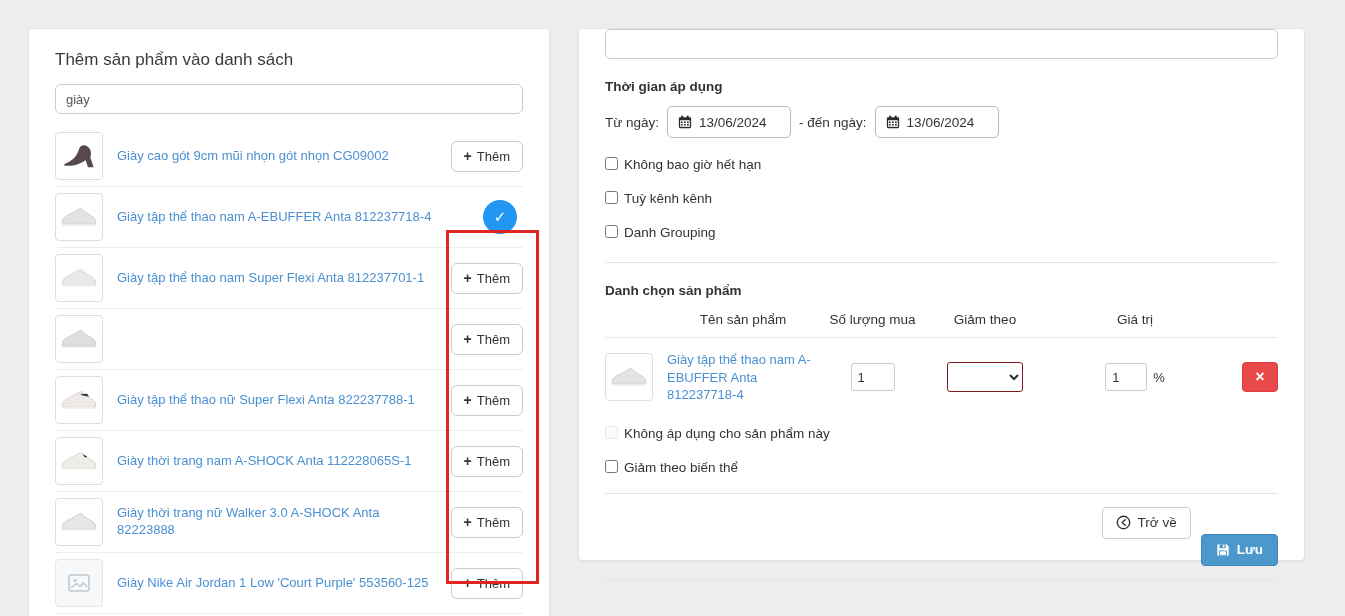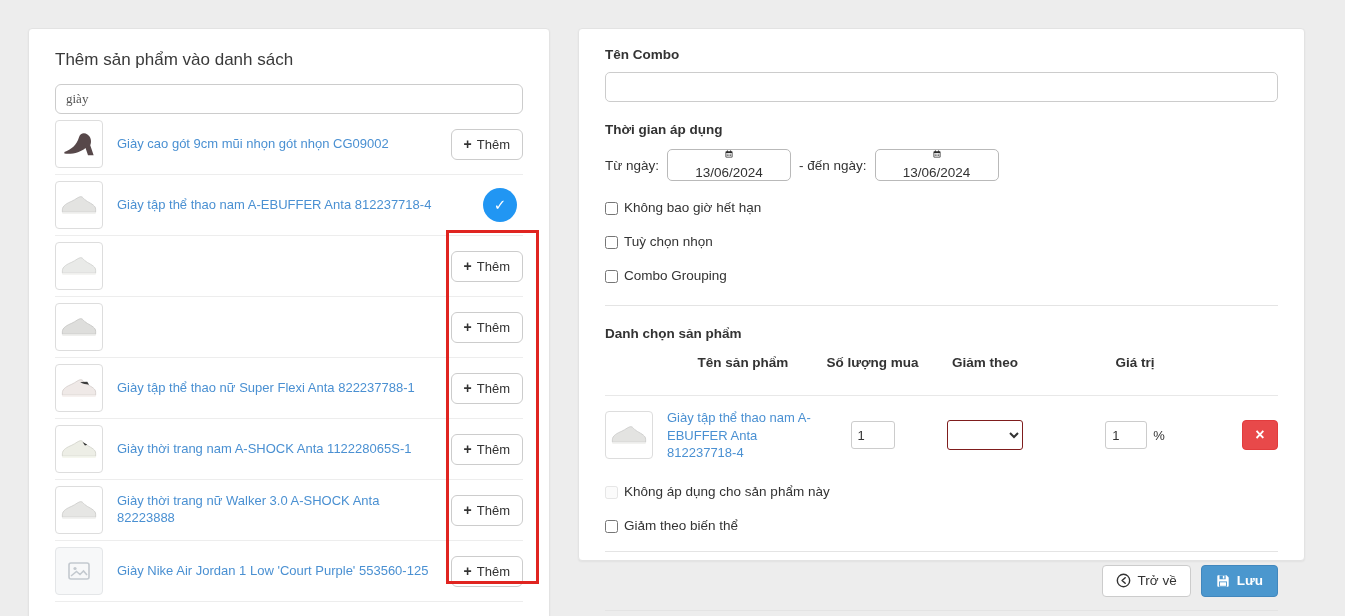--- a/index.html
+++ b/index.html
@@ -11,22 +11,22 @@
   }
   .card{
     position:absolute;background:#fff;border:1px solid #e3e3e3;border-radius:4px;
     box-shadow:0 1px 2px rgba(0,0,0,.05);box-sizing:border-box;
   }
   
   #left-card{left:28px;top:28px;width:522px;height:750px;padding:0 26px;}
   .panel-title{font-size:17px;color:#3a3a3a;padding:21px 0 14px;}
   .search-input{
     width:100%;box-sizing:border-box;height:30px;border:1px solid #ccc;border-radius:6px;
-    padding:12px 10px;font-size:13px;color:#555;outline:none;
-    font-family:Liberation Serif, serif;
+    padding:12px 10px;font-size:13px;color:#555;outline:none;margin-bottom:12px;
+    font-family:Liberation Sans, sans-serif;
   }
   .product-row{display:flex;align-items:center;height:60px;border-bottom:1px solid #ededed;}
   .thumb{
     width:46px;height:46px;border:1px solid #ddd;border-radius:4px;background:#fff;
     display:flex;align-items:center;justify-content:center;flex:none;margin-right:14px;
   }
   .thumb.ph{background:#f7f8f9;border-color:#e4e6e8;}
   .product-name{
     flex:1;color:#4a90d2;font-size:13px;line-height:1.3;padding-right:10px;cursor:pointer;
   }
@@ -50,28 +50,28 @@
   .form-label{font-weight:700;font-size:13.5px;color:#333;}
   .lbl-combo{padding:18px 0 10px;}
   .combo-input{
     width:100%;box-sizing:border-box;height:30px;border:1px solid #ccc;border-radius:5px;
     outline:none;font-family:inherit;font-size:13px;padding:0 10px;
   }
   .lbl-time{padding:20px 0 12px;}
   .date-row{display:flex;align-items:center;gap:8px;font-size:13.5px;color:#333;}
   .date-box{
     display:flex;align-items:center;gap:7px;height:30px;border:1px solid #b9b9b9;
-    border-radius:5px;padding:0 10px;width:102px;background:#fff;cursor:pointer;flex-direction:column;
-  }
-  .cb-row{display:flex;align-items:flex-end;gap:6px;margin-top:19px;font-size:13.5px;color:#333;}
+    border-radius:5px;padding:0 10px;width:102px;background:#fff;cursor:pointer;
+  }
+  .cb-row{display:flex;align-items:flex-start;gap:6px;margin-top:19px;font-size:13.5px;color:#333;}
   .cb-row input{width:13px;height:13px;margin:0;cursor:pointer;}
   .divider{border:none;border-top:1px solid #e4e4e4;margin:22px 0 0;}
   .lbl-products{padding:20px 0 6px;}
-  .tbl-head{display:flex;align-items:center;font-weight:700;font-size:13.5px;
-    padding:8px 0 25px;border-bottom:1px solid #e8e8e8;}
+  .tbl-head{display:flex;align-items:center;font-weight:400;font-size:13.5px;
+    padding:8px 0 10px;border-bottom:1px solid #e8e8e8;}
   .c1{width:220px;flex:none;}
   .c2{width:95px;flex:none;text-align:center;display:flex;justify-content:center;align-items:center;}
   .c3{width:130px;flex:none;text-align:center;display:flex;justify-content:center;align-items:center;}
   .c4{width:170px;flex:none;text-align:center;display:flex;justify-content:center;align-items:center;gap:6px;}
   .c5{flex:1;display:flex;justify-content:flex-end;}
   .tbl-head .c1{text-align:center;padding-left:56px;box-sizing:border-box;}
   .tbl-row{display:flex;align-items:center;padding:13px 0 14px;}
   .tbl-row .c1{display:flex;align-items:center;}
   .row-name{color:#4a90d2;font-size:13px;line-height:1.35;width:150px;cursor:pointer;}
   .qty-input,.val-input{
@@ -92,21 +92,21 @@
   .cb-dim input{opacity:.55;}
   .footer-row{display:flex;justify-content:flex-end;gap:10px;padding:13px 0;}
   .btn-back{
     display:flex;align-items:center;gap:7px;background:#fff;border:1px solid #ccc;
     border-radius:4px;height:32px;padding:8px 13px;font-size:13.5px;color:#333;
     cursor:pointer;font-family:inherit;
   }
   .btn-save{
     display:flex;align-items:center;gap:7px;background:#4b97ce;border:1px solid #4187bd;
     border-radius:4px;height:32px;padding:0 14px;font-size:13.5px;color:#fff;
-    cursor:pointer;font-family:inherit;font-weight:700;
+    cursor:pointer;font-family:inherit;font-weight:700;margin-top:27px;
   }
   svg{display:block;}
 </style>
 </head>
 <body>
 
 <div class="card" id="left-card">
   <div class="panel-title">Thêm sản phẩm vào danh sách</div>
   <input class="search-input" type="text" value="giày" style="">
 
@@ -139,20 +139,21 @@
   </div>
 
   
   <div class="product-row">
     <span class="thumb">
       <svg width="38" height="38" viewBox="0 0 32 32">
         <path d="M2 20 C2 16.5 6 14.5 10 12.8 C13.5 11.2 15.5 9 17.5 9 C19.5 9 19.5 11 23 13 C27 15.2 30 16.8 30 19.5 L30 22 L2 22 Z" fill="#e9eae8" stroke="#d4d5d3" stroke-width="0.8"></path>
         <path d="M2 22 L30 22 L30 23.5 L2 23.5 Z" fill="#f4f4f2"></path>
       </svg>
     </span>
+    <span class="product-name">Giày tập thể thao nam Super Flexi Anta 812237701-1</span>
     <button class="add-btn">
       <span class="plus">+</span>
       <span>Thêm</span>
     </button>
   </div>
 
   
   <div class="product-row">
     <span class="thumb">
       <svg width="38" height="38" viewBox="0 0 32 32">
@@ -234,21 +235,20 @@
     
     
     
   </div>
 </div>
 
 <div class="red-highlight"></div>
 
 <div class="card" id="right-card">
 
-  <div class="form-label lbl-combo">Tên Combo</div>
   <input class="combo-input" type="text" value="" style="">
 
   <div class="form-label lbl-time">Thời gian áp dụng</div>
   <div class="date-row">
     <span>Từ ngày:</span>
     <span class="date-box">
       <svg width="14" height="14" viewBox="0 0 16 16">
         <rect x="1" y="2.5" width="14" height="12.5" rx="1.5" fill="#2b2b2b"></rect>
         <rect x="2.5" y="6" width="11" height="7.5" fill="#fff"></rect>
         <rect x="3.8" y="0.5" width="2" height="3.5" rx="0.8" fill="#2b2b2b"></rect>
@@ -269,25 +269,25 @@
       <span>13/06/2024</span>
     </span>
   </div>
 
   <label class="cb-row">
     <input type="checkbox" style="">
     <span>Không bao giờ hết hạn</span>
   </label>
   <label class="cb-row">
     <input type="checkbox" style="">
-    <span>Tuỳ chọn nhọn</span>
+    <span>Tuỳ kênh kênh</span>
   </label>
   <label class="cb-row">
     <input type="checkbox" style="">
-    <span>Combo Grouping</span>
+    <span>Danh Grouping</span>
   </label>
 
   <hr class="divider">
 
   <div class="form-label lbl-products">Danh chọn sản phẩm</div>
 
   <div class="tbl-head">
     <div class="c1">Tên sản phẩm</div>
     <div class="c2">Số lượng mua</div>
     <div class="c3">Giảm theo</div>

